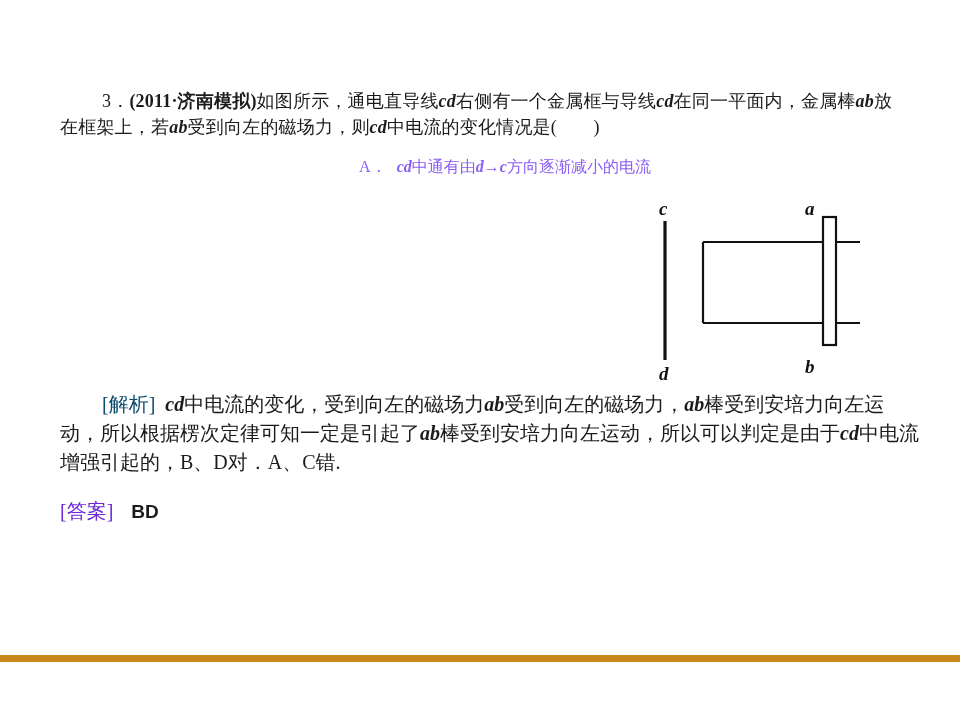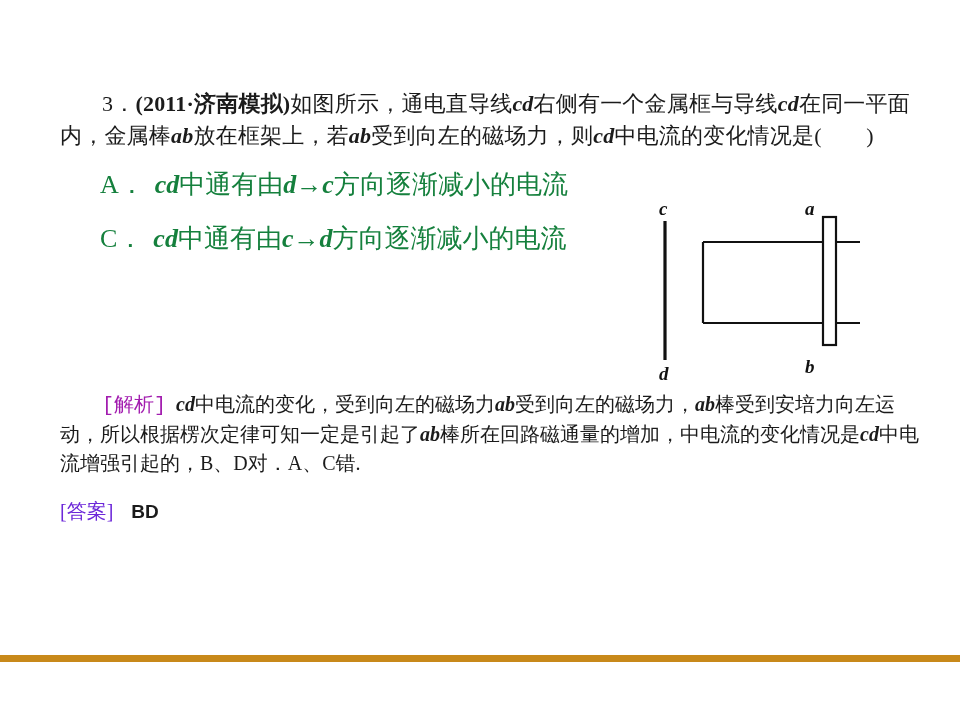--- a/index.html
+++ b/index.html
@@ -24,41 +24,42 @@
   }
   .content {
     position: absolute;
     left: 60px;
     top: 88px;
     width: 850px;
   }
 
   
   .stem {
-    font-size: 22px;
+    font-size: 18px;
     line-height: 1.46;
     color: #1b1b1b;
     text-indent: 42px;
     letter-spacing: 0.2px;
   }
   .stem .num { font-family: "Liberation Serif", serif; }
   .src-bold { font-weight: bold; }
   .it { font-style: italic; font-family: "Liberation Serif", serif; font-weight: bold; }
 
   
   .options {
     margin-top: 16px;
   }
   .option {
-    font-size: 26px;
+    font-size: 16px;
     line-height: 1.3;
-    color: #15803d;
+    color: #8b5cf6;
     margin: 0 0 20px 0;
     padding-left: 40px;
     white-space: nowrap;
+    text-align: center;
   }
   .option .lbl {
     font-family: "Liberation Serif", serif;
   }
   .option .txt { margin-left: 10px; }
 
   
   .figure {
     position: absolute;
     left: 645px;
@@ -74,22 +75,22 @@
     top: 390px;
     width: 860px;
     font-size: 20px;
     line-height: 1.45;
     color: #1b1b1b;
   }
   .explain .para {
     text-indent: 42px;
   }
   .tag-blue {
-    color: #a21caf;
-    font-family: Liberation Mono, monospace;
+    color: #0c4a6e;
+    font-family: Liberation Serif, serif;
   }
   .tag-red {
     color: #6d28d9;
     font-family: "Liberation Serif", serif;
   }
   .answer {
     position: absolute;
     left: 60px;
     top: 498px;
     font-size: 20px;
@@ -131,23 +132,20 @@
       <span class="num">3</span><span>．</span><span class="src-bold">(2011·济南模拟)</span><span>如图所示，通电直导线</span><span class="it">cd</span><span>右侧有一个金属框与导线</span><span class="it">cd</span><span>在同一平面内，金属棒</span><span class="it">ab</span><span>放在框架上，若</span><span class="it">ab</span><span>受到向左的磁场力，则</span><span class="it">cd</span><span>中电流的变化情况是(</span><span>　　</span><span>)</span>
     </div>
 
     <div class="options">
 
       <div class="option">
         <span class="lbl">A．</span><span class="txt it">cd</span><span>中通有由</span><span class="it">d→c</span><span>方向逐渐减小的电流</span>
       </div>
 
 
-      <div class="option">
-        <span class="lbl">C．</span><span class="txt it">cd</span><span>中通有由</span><span class="it">c→d</span><span>方向逐渐减小的电流</span>
-      </div>
 
 
     </div>
   </div>
 
   <div class="figure">
     <svg width="290" height="185" viewBox="0 0 290 185" xmlns="http://www.w3.org/2000/svg">
 
       <line x1="20" y1="16" x2="20" y2="155" stroke="#111111" stroke-width="3.2"></line>
 
@@ -162,21 +160,21 @@
 
       <text x="14" y="10" font-family="Liberation Serif, serif" font-style="italic" font-weight="bold" font-size="19" fill="#111111">c</text>
       <text x="14" y="175" font-family="Liberation Serif, serif" font-style="italic" font-weight="bold" font-size="19" fill="#111111">d</text>
       <text x="160" y="10" font-family="Liberation Serif, serif" font-style="italic" font-weight="bold" font-size="19" fill="#111111">a</text>
       <text x="160" y="168" font-family="Liberation Serif, serif" font-style="italic" font-weight="bold" font-size="19" fill="#111111">b</text>
     </svg>
   </div>
 
   <div class="explain">
     <div class="para">
-      <span class="tag-blue">[解析]</span>&nbsp;&nbsp;<span class="it">cd</span><span>中电流的变化，受到向左的磁场力</span><span class="it">ab</span><span>受到向左的磁场力，</span><span class="it">ab</span><span>棒受到安培力向左运动，所以根据楞次定律可知一定是引起了</span><span class="it">ab</span><span>棒所在回路磁通量的增加，中电流的变化情况是</span><span class="it">cd</span><span>中电流增强引起的，B、D对．A、C错.</span>
+      <span class="tag-blue">[解析]</span>&nbsp;&nbsp;<span class="it">cd</span><span>中电流的变化，受到向左的磁场力</span><span class="it">ab</span><span>受到向左的磁场力，</span><span class="it">ab</span><span>棒受到安培力向左运动，所以根据楞次定律可知一定是引起了</span><span class="it">ab</span><span>棒受到安培力向左运动，所以可以判定是由于</span><span class="it">cd</span><span>中电流增强引起的，B、D对．A、C错.</span>
     </div>
   </div>
 
   <div class="answer">
     <span class="tag-red">[答案]</span><span class="ans-val">BD</span>
   </div>
 
   <div class="bar-gold"></div>
   <div class="bar-bottom"></div>
 

